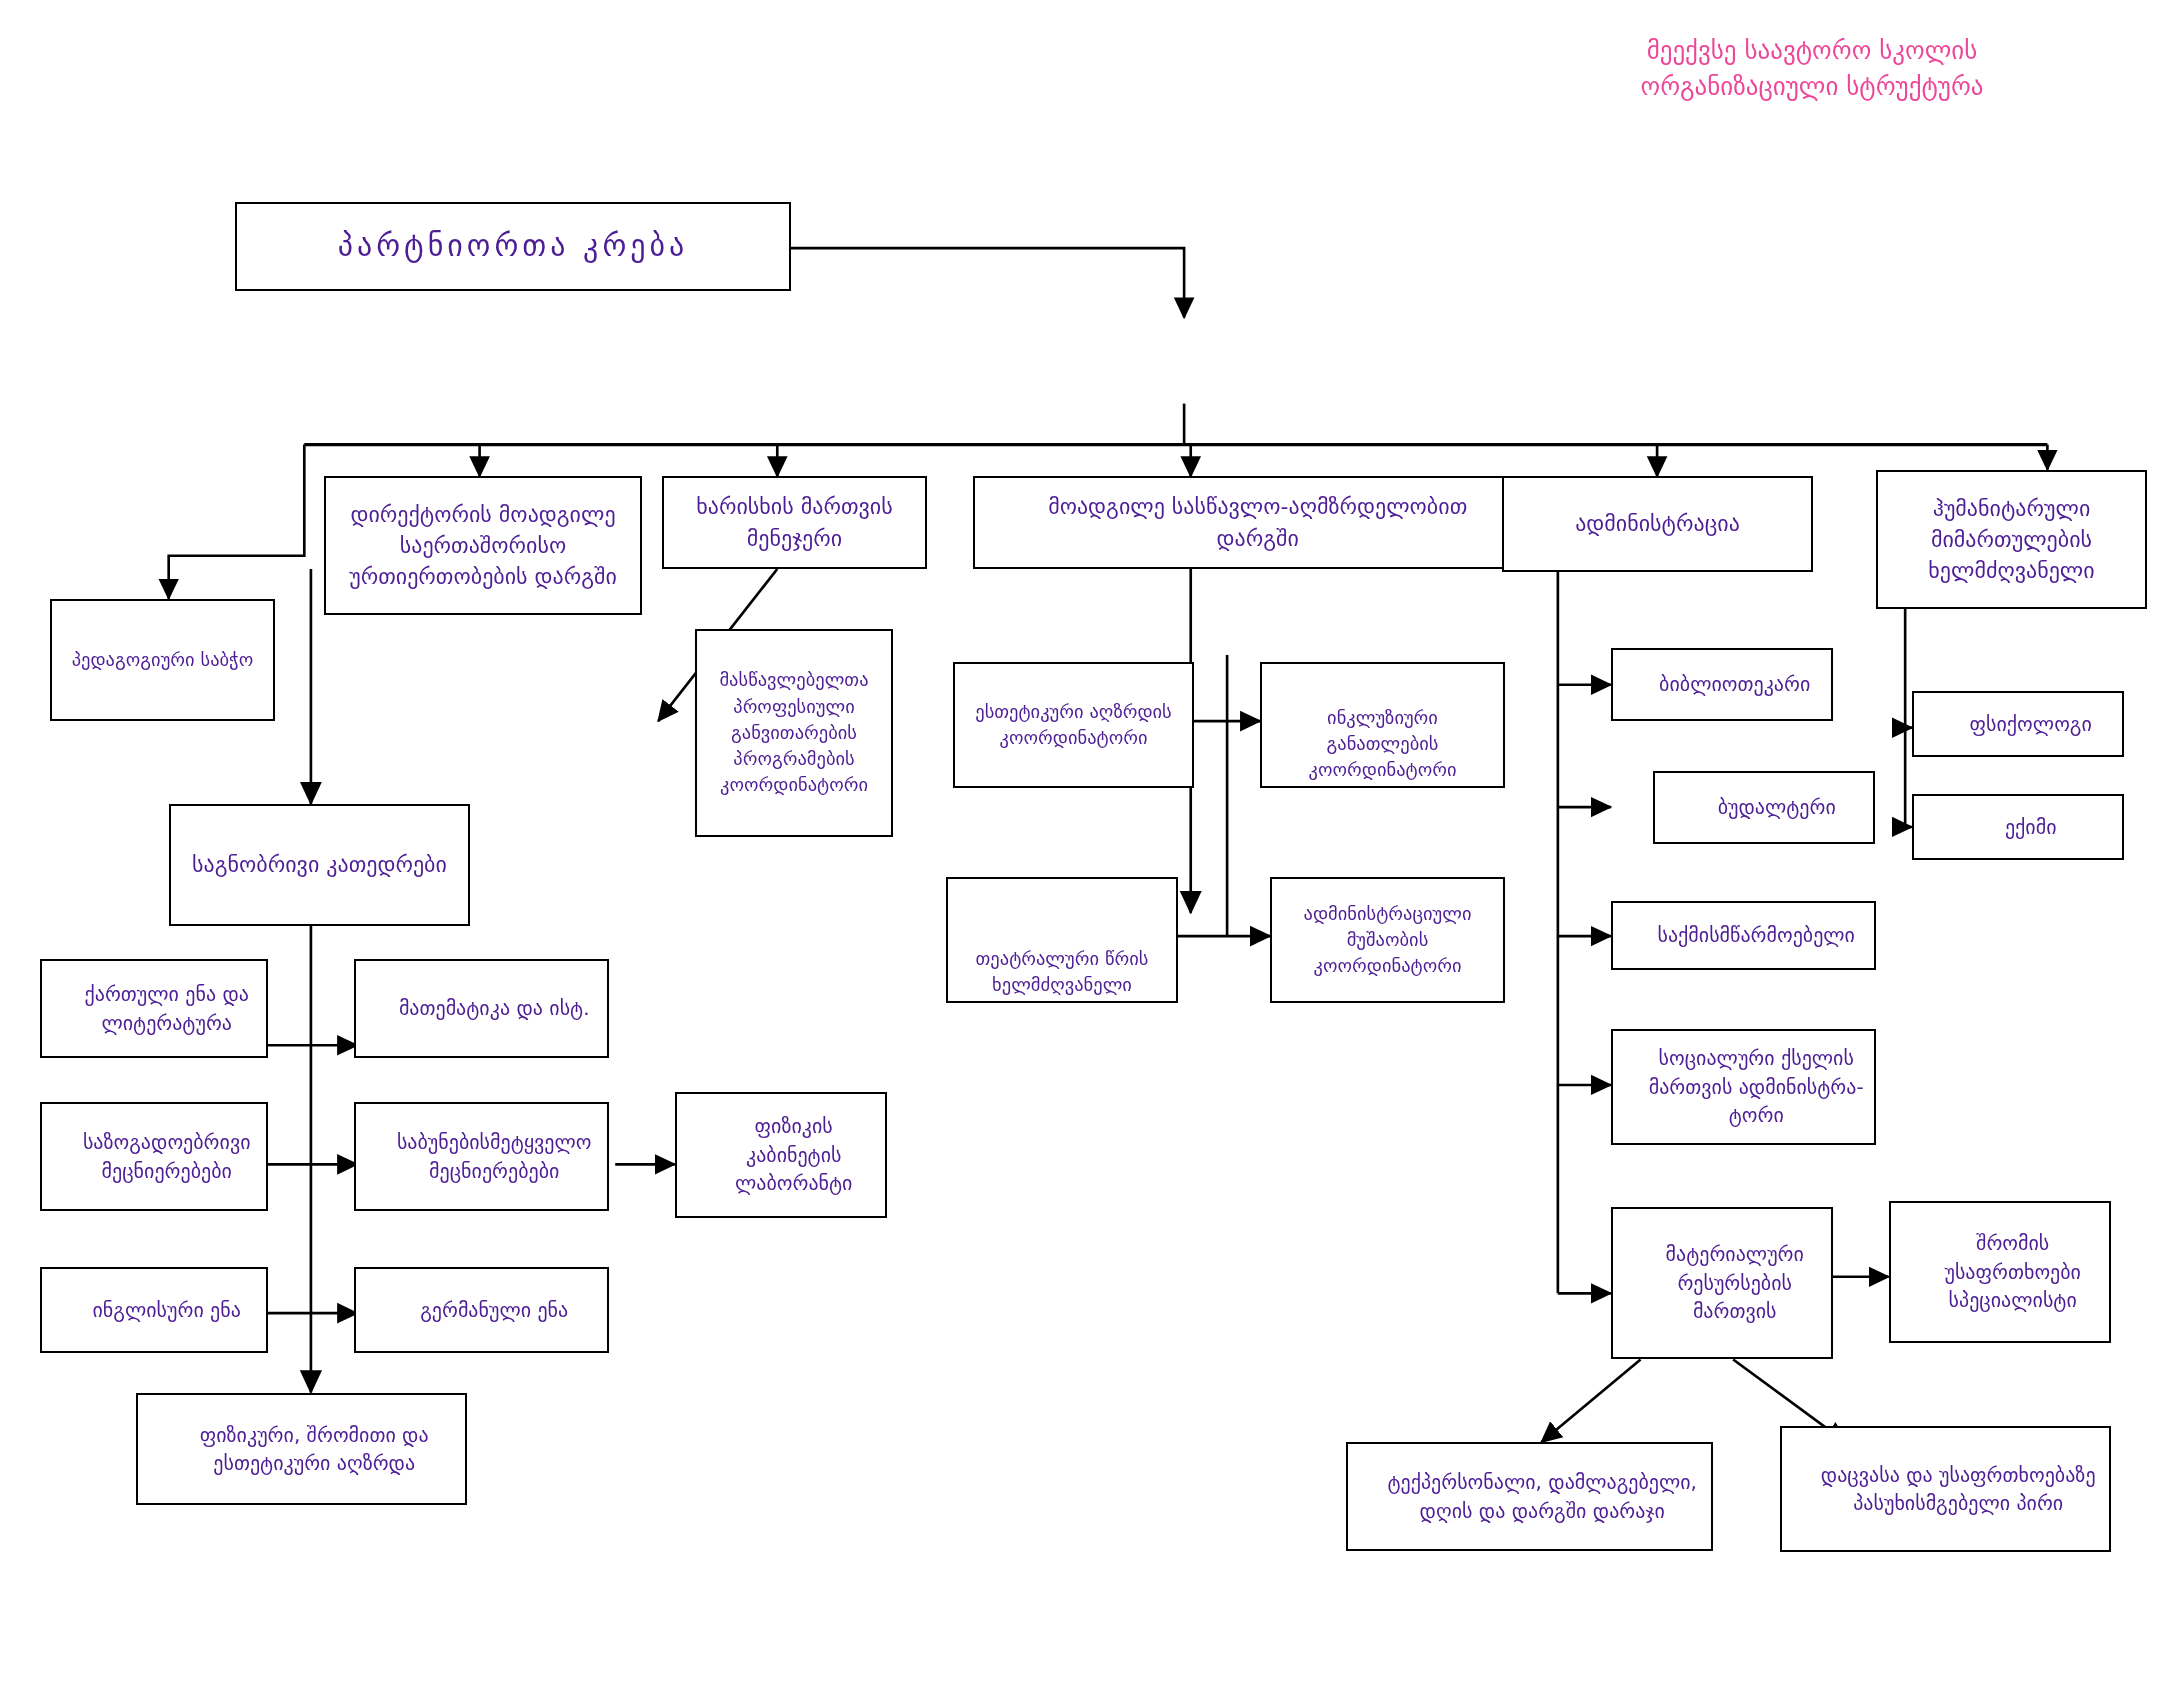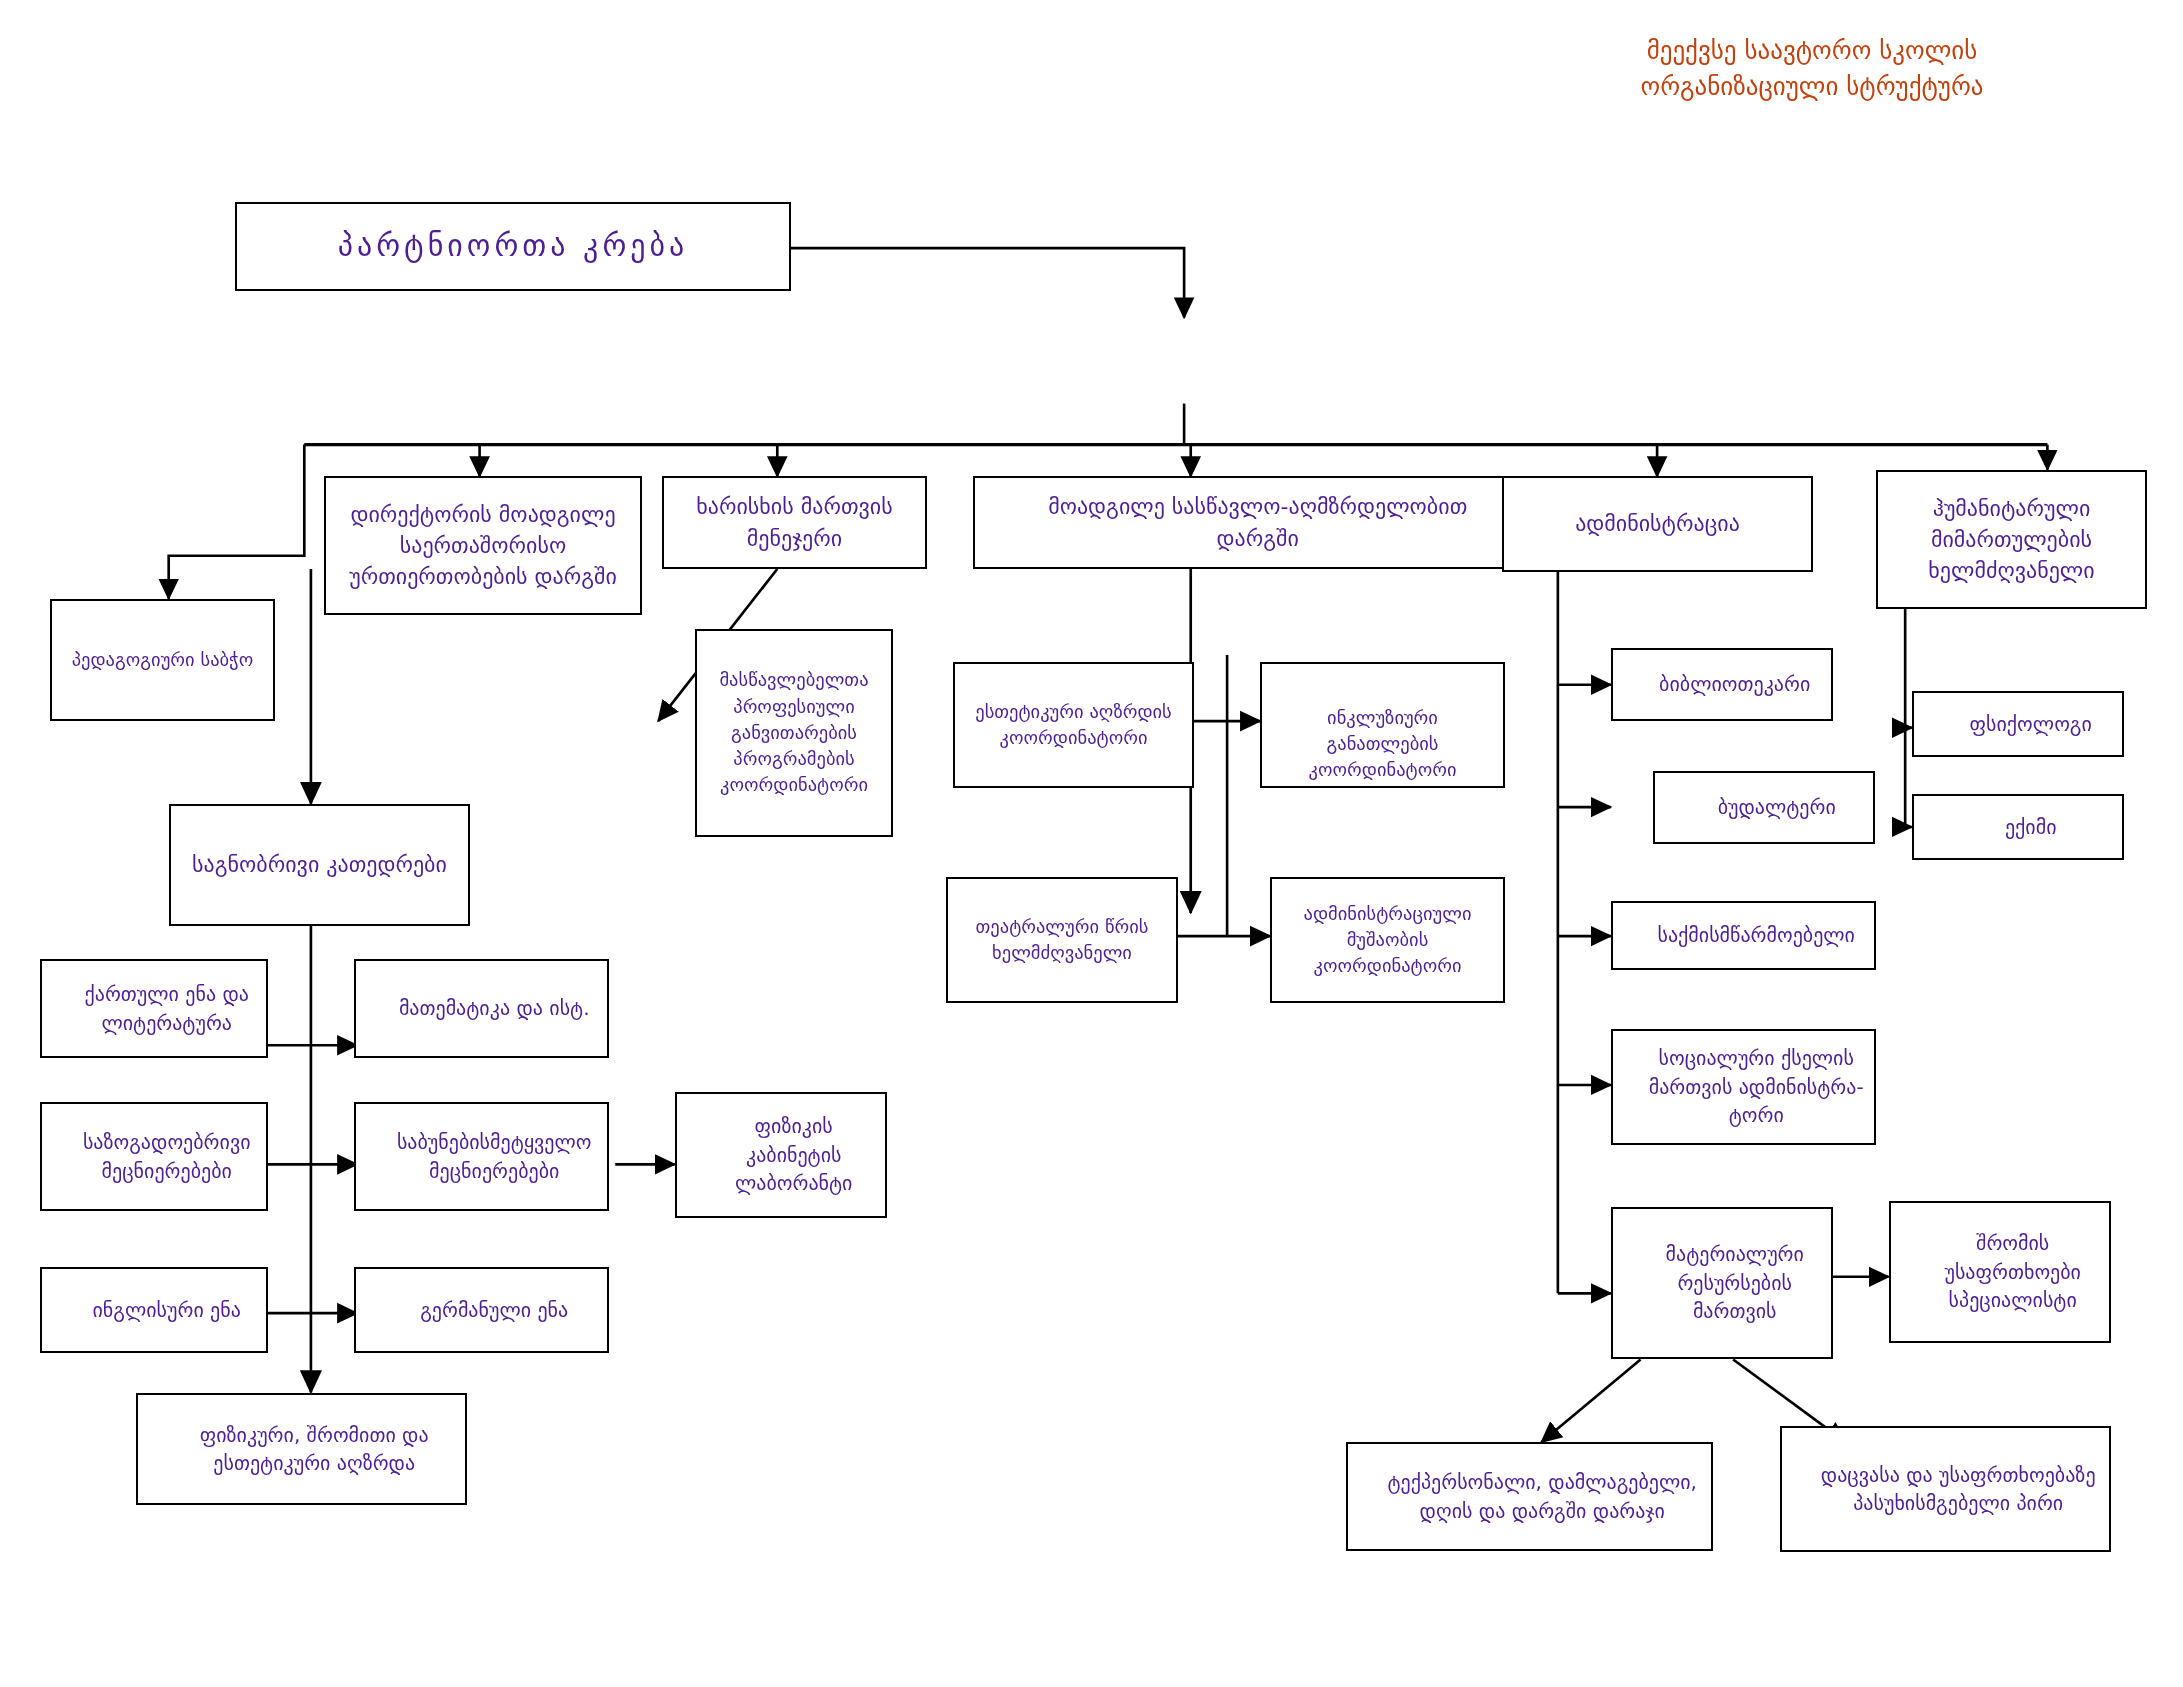--- a/index.html
+++ b/index.html
@@ -4,21 +4,21 @@
 <style>
   html,body{margin:0;padding:0;background:#ffffff;}
   body{width:2183px;height:1687px;position:relative;overflow:hidden;
        font-family:"DejaVu Sans","Liberation Sans",sans-serif;}
   #canvas{position:absolute;left:0;top:0;width:2183px;height:1687px;}
   #wires{position:absolute;left:0;top:0;width:2183px;height:1687px;pointer-events:none;}
   .node{position:absolute;box-sizing:border-box;border:2.6px solid #000;background:#fff;
         display:flex;align-items:center;justify-content:center;text-align:center;
         line-height:1.42;color:#4c1d95;padding:2.6px 6.6px;}
   .node span{display:block;width:100%;}
-  .t-title{position:absolute;text-align:center;line-height:1.45;color:#c2410c;}
+  .t-title{position:absolute;text-align:center;line-height:1.45;color:#ec4899;}
   .fs-big{font-size:30px;letter-spacing:4px;}
   .fs-dir{font-size:30px;letter-spacing:4px;}
   .fs-l2{font-size:22px;}
   .fs-l3{font-size:20px;padding-left:32px;}
   .fs-sm{font-size:18.5px;}
   .fs-title{font-size:25px;}
 </style>
 </head>
 <body>
 
@@ -133,21 +133,21 @@
   </div>
 
   <div class="node fs-sm" style="left:953px;top:662px;width:241px;height:126px;">
     <span>ესთეტიკური აღზრდის კოორდინატორი</span>
   </div>
 
   <div class="node fs-sm" style="left:1260px;top:662px;width:245px;height:126px;align-items:flex-end;">
     <span>ინკლუზიური განათლების კოორდინატორი</span>
   </div>
 
-  <div class="node fs-sm" style="left:946px;top:877px;width:232px;height:126px;">
+  <div class="node fs-sm" style="left:946px;top:877px;width:232px;height:126px;align-items:flex-end;">
     <span>თეატრალური წრის ხელმძღვანელი</span>
   </div>
 
   <div class="node fs-sm" style="left:1270px;top:877px;width:235px;height:126px;">
     <span>ადმინისტრაციული მუშაობის კოორდინატორი</span>
   </div>
 
   <div class="node fs-l3" style="left:1611px;top:648px;width:222px;height:73px;">
     <span>ბიბლიოთეკარი</span>
   </div>

